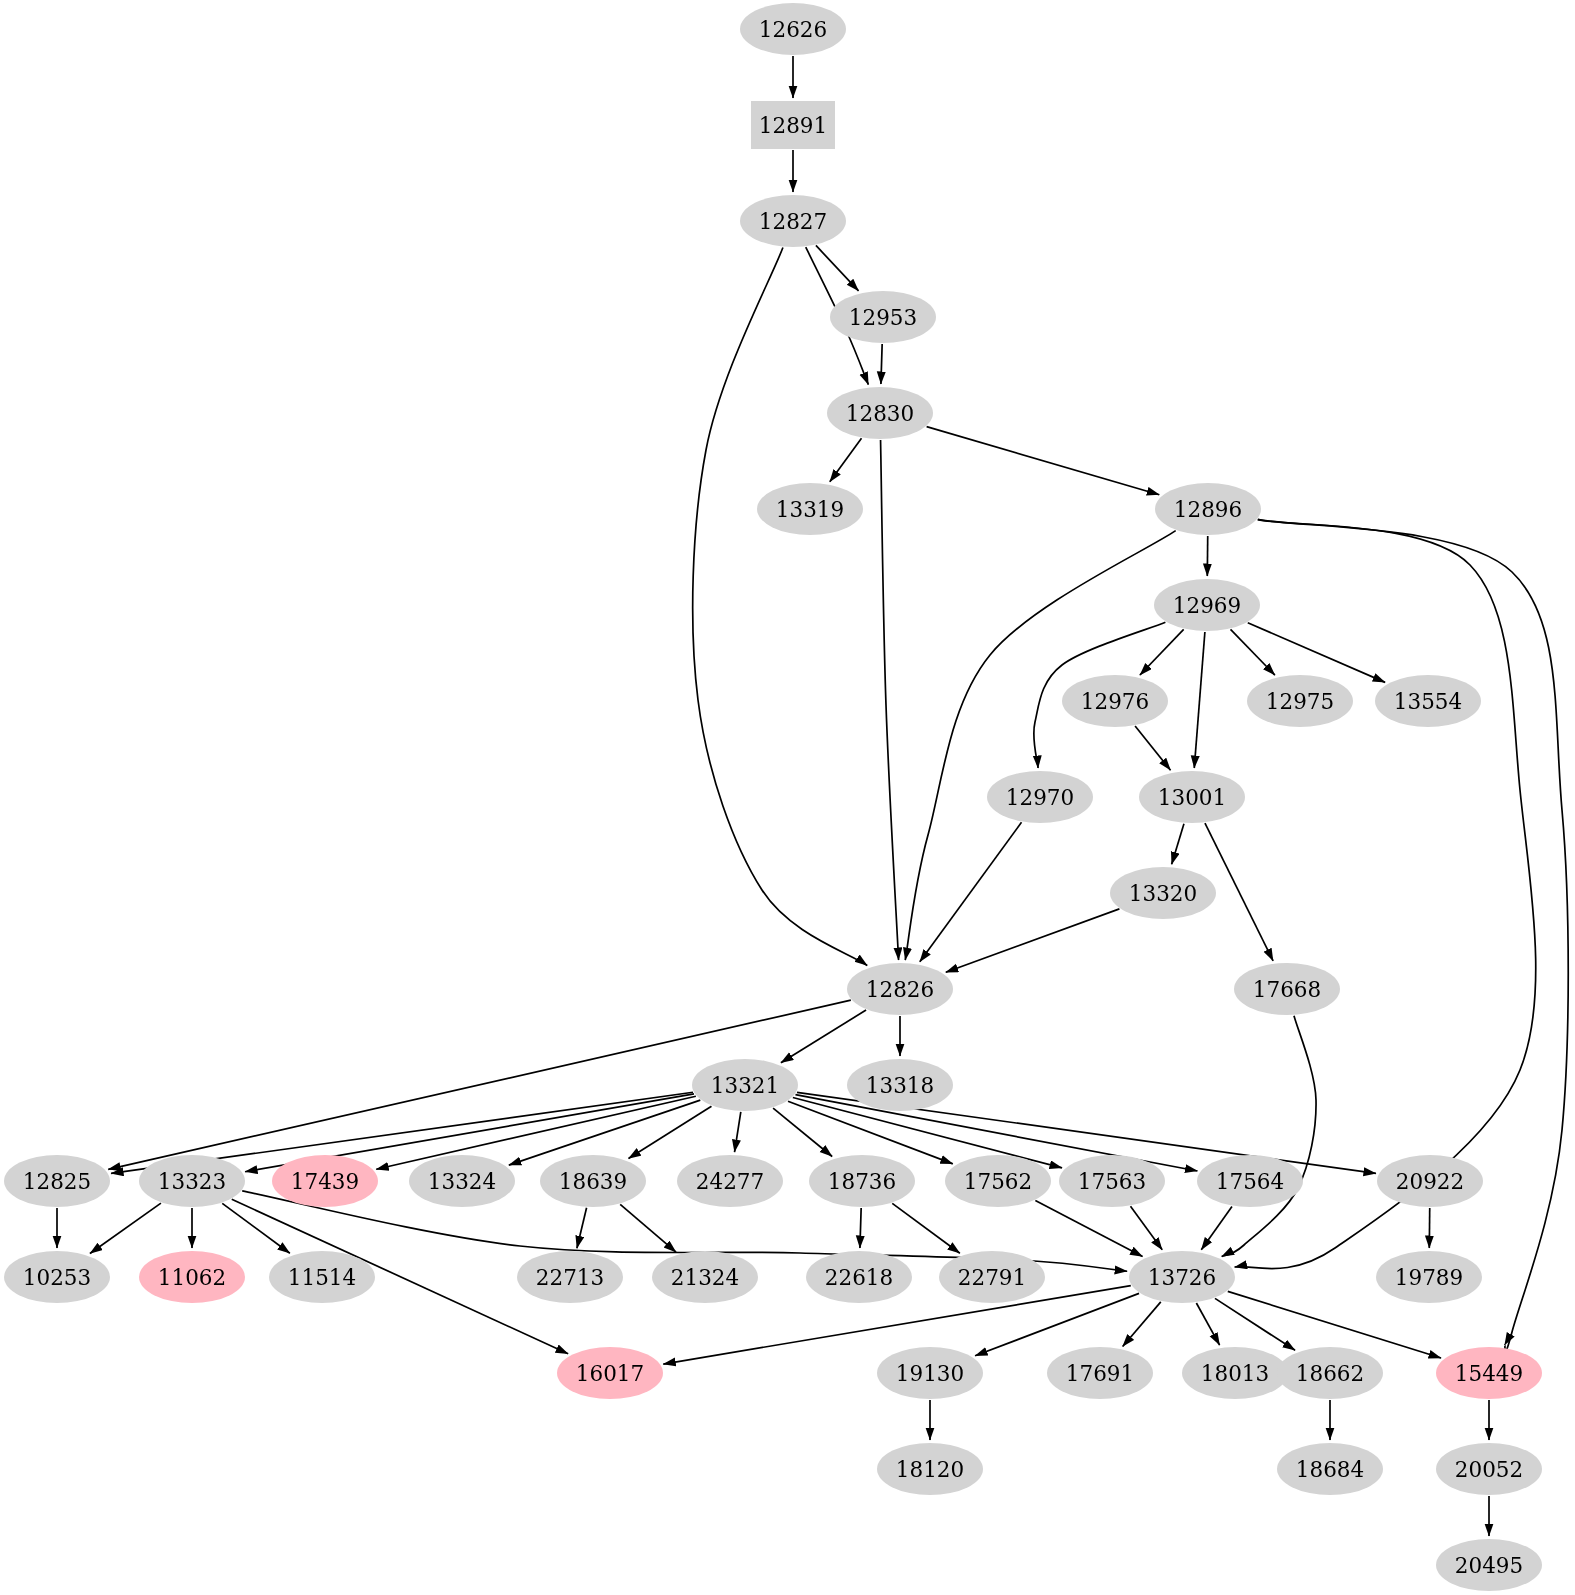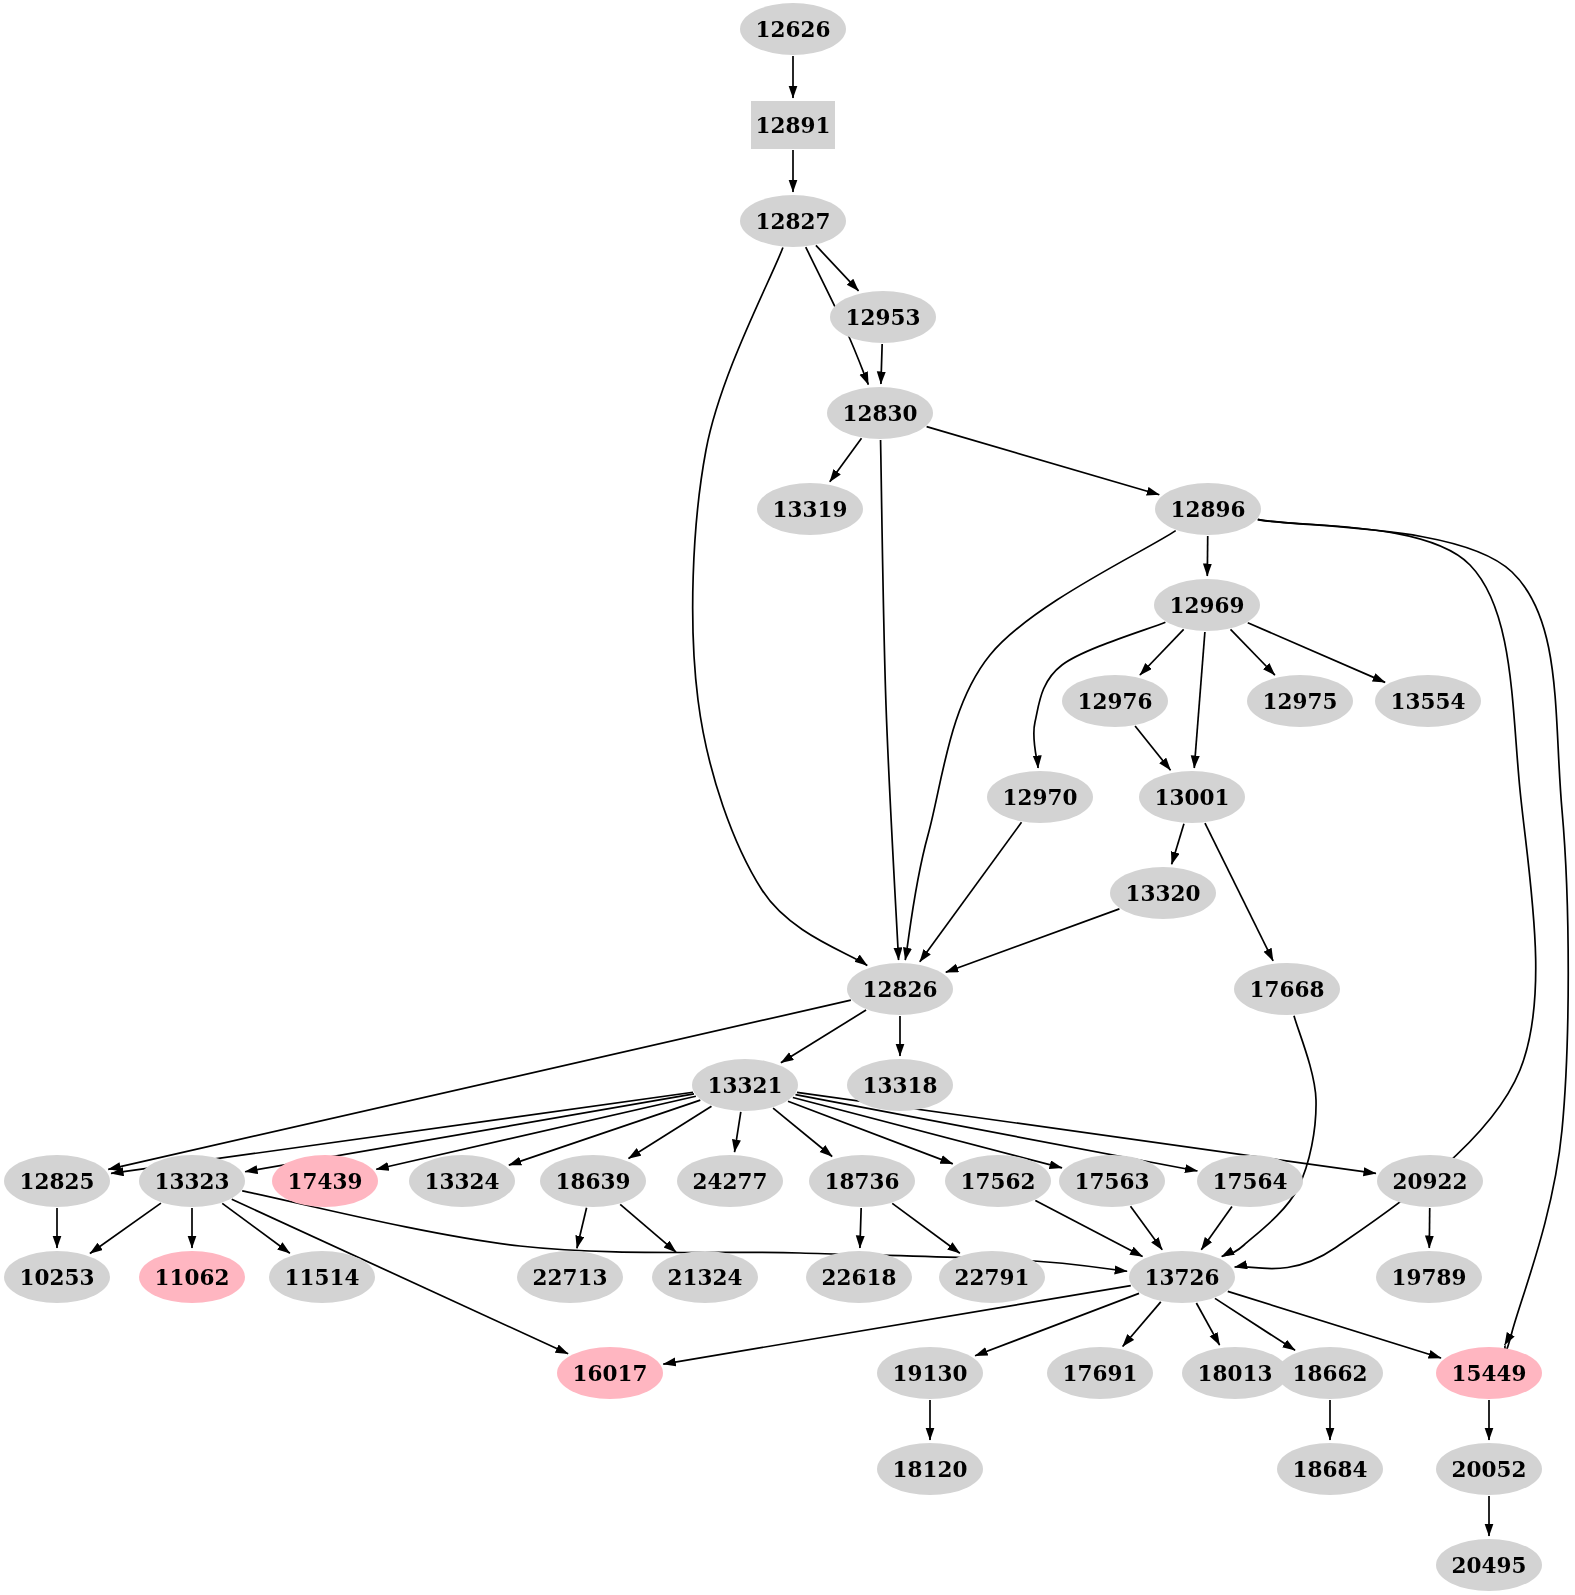--- a/index.html
+++ b/index.html
@@ -6,21 +6,20 @@
     margin: 0;
     padding: 0;
     background: #ffffff;
   }
   .graph-wrap {
     width: 1575px;
     height: 1595px;
     background: #ffffff;
     position: relative;
     font-family: "DejaVu Serif", "Liberation Serif", serif;
-    font-weight: bold;
   }
   svg { display: block; }
   .node-label {
     font-family: "DejaVu Serif", "Liberation Serif", serif;
     font-size: 21.5px;
     fill: #000000;
     text-anchor: middle;
   }
   .edge-path {
     fill: none;

